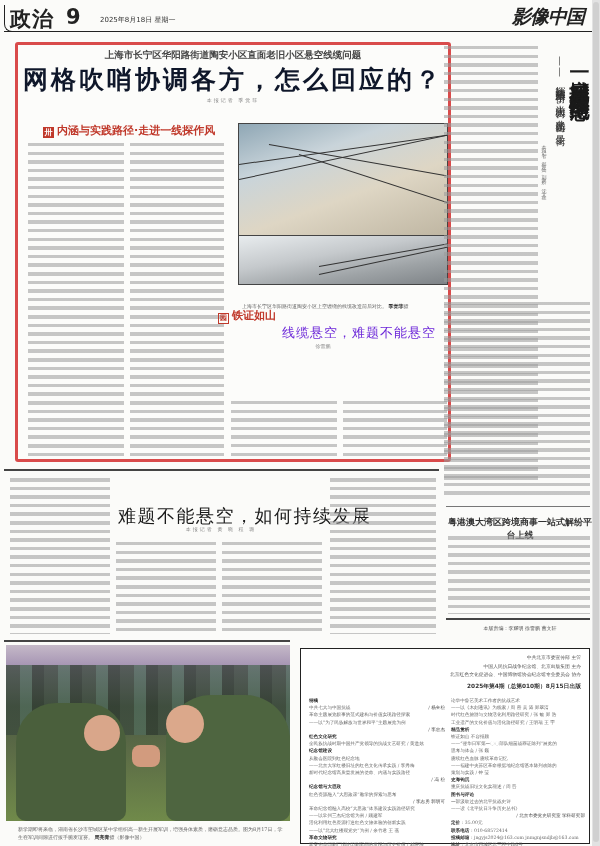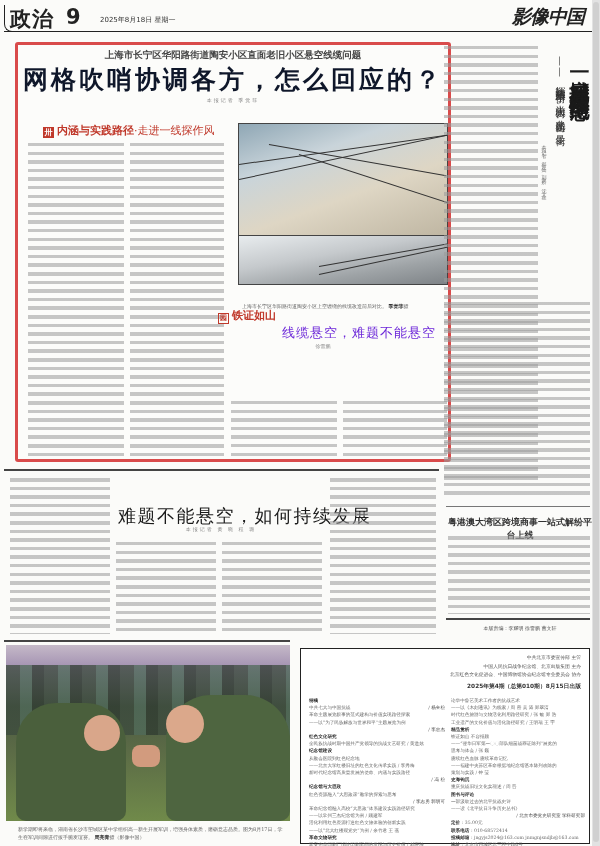--- a/index.html
+++ b/index.html
@@ -16,21 +16,21 @@
   .masthead .logo { position: absolute; right: 8px; top: 2px; font-family: "DejaVu Serif", serif; font-style: italic; font-weight: bold; font-size: 19px; color: #222; letter-spacing: -1px; }
   .masthead .bracket { position: absolute; left: 0; top: 3px; width: 8px; height: 27px; border-left: 1.5px solid #222; border-bottom: 1.5px solid #222; border-bottom-left-radius: 8px; }
 
   
   .redbox { position: absolute; left: 15px; top: 42px; width: 436px; height: 420px; border: 3px solid #d94b4b; border-radius: 3px; background: #fcfcfa; }
   .kicker { position: absolute; left: 0; width: 100%; top: 4px; text-align: center; font-size: 9.5px; font-weight: bold; color: #444; }
   .headline { position: absolute; left: 0; width: 100%; top: 18px; text-align: center; font-family: "DejaVu Sans", sans-serif; font-weight: bold; font-size: 25px; color: #0f172a; letter-spacing: 3px; }
   .byline { position: absolute; left: 0; width: 100%; top: 52px; text-align: center; font-size: 5px; color: #888; letter-spacing: 2px; }
   .column-tag { position: absolute; left: 25px; top: 78px; font-family: "DejaVu Sans", sans-serif; font-size: 11px; font-weight: bold; color: #c0392b; }
   .column-tag .box { display: inline-block; width: 11px; height: 11px; background: #c0392b; color: #fff; font-size: 8px; text-align: center; line-height: 11px; margin-right: 3px; vertical-align: -1px; }
-  .column-tag .sub { font-weight: normal; color: #c0392b; }
+  .column-tag .sub { font-weight: bold; color: #c0392b; }
 
   .text-col { position: absolute; font-size: 5.2px; line-height: 8.6px; color: #555; text-align: justify; overflow: hidden; }
   .text-lines { width: 100%; height: 100%;
     background-image: repeating-linear-gradient(to bottom, transparent 0px, transparent 2px, #9a9a9a 2px, #9a9a9a 5.5px, transparent 5.5px, transparent 8.6px);
     opacity: 0.55; }
   .photo { position: absolute; overflow: hidden; border: 1px solid #444; }
   .photo-buildings1 { background: linear-gradient(160deg, #8fa7b5 0%, #c9d4da 30%, #ded6c4 60%, #bfb6a2 100%); }
   .photo-buildings2 { background: linear-gradient(170deg, #e8ecee 0%, #c5c9cc 40%, #9ea3a6 70%, #7e8387 100%); }
   .wire { position: absolute; height: 1px; background: #333; transform-origin: left center; }
   .caption { position: absolute; font-size: 5px; color: #666; }

